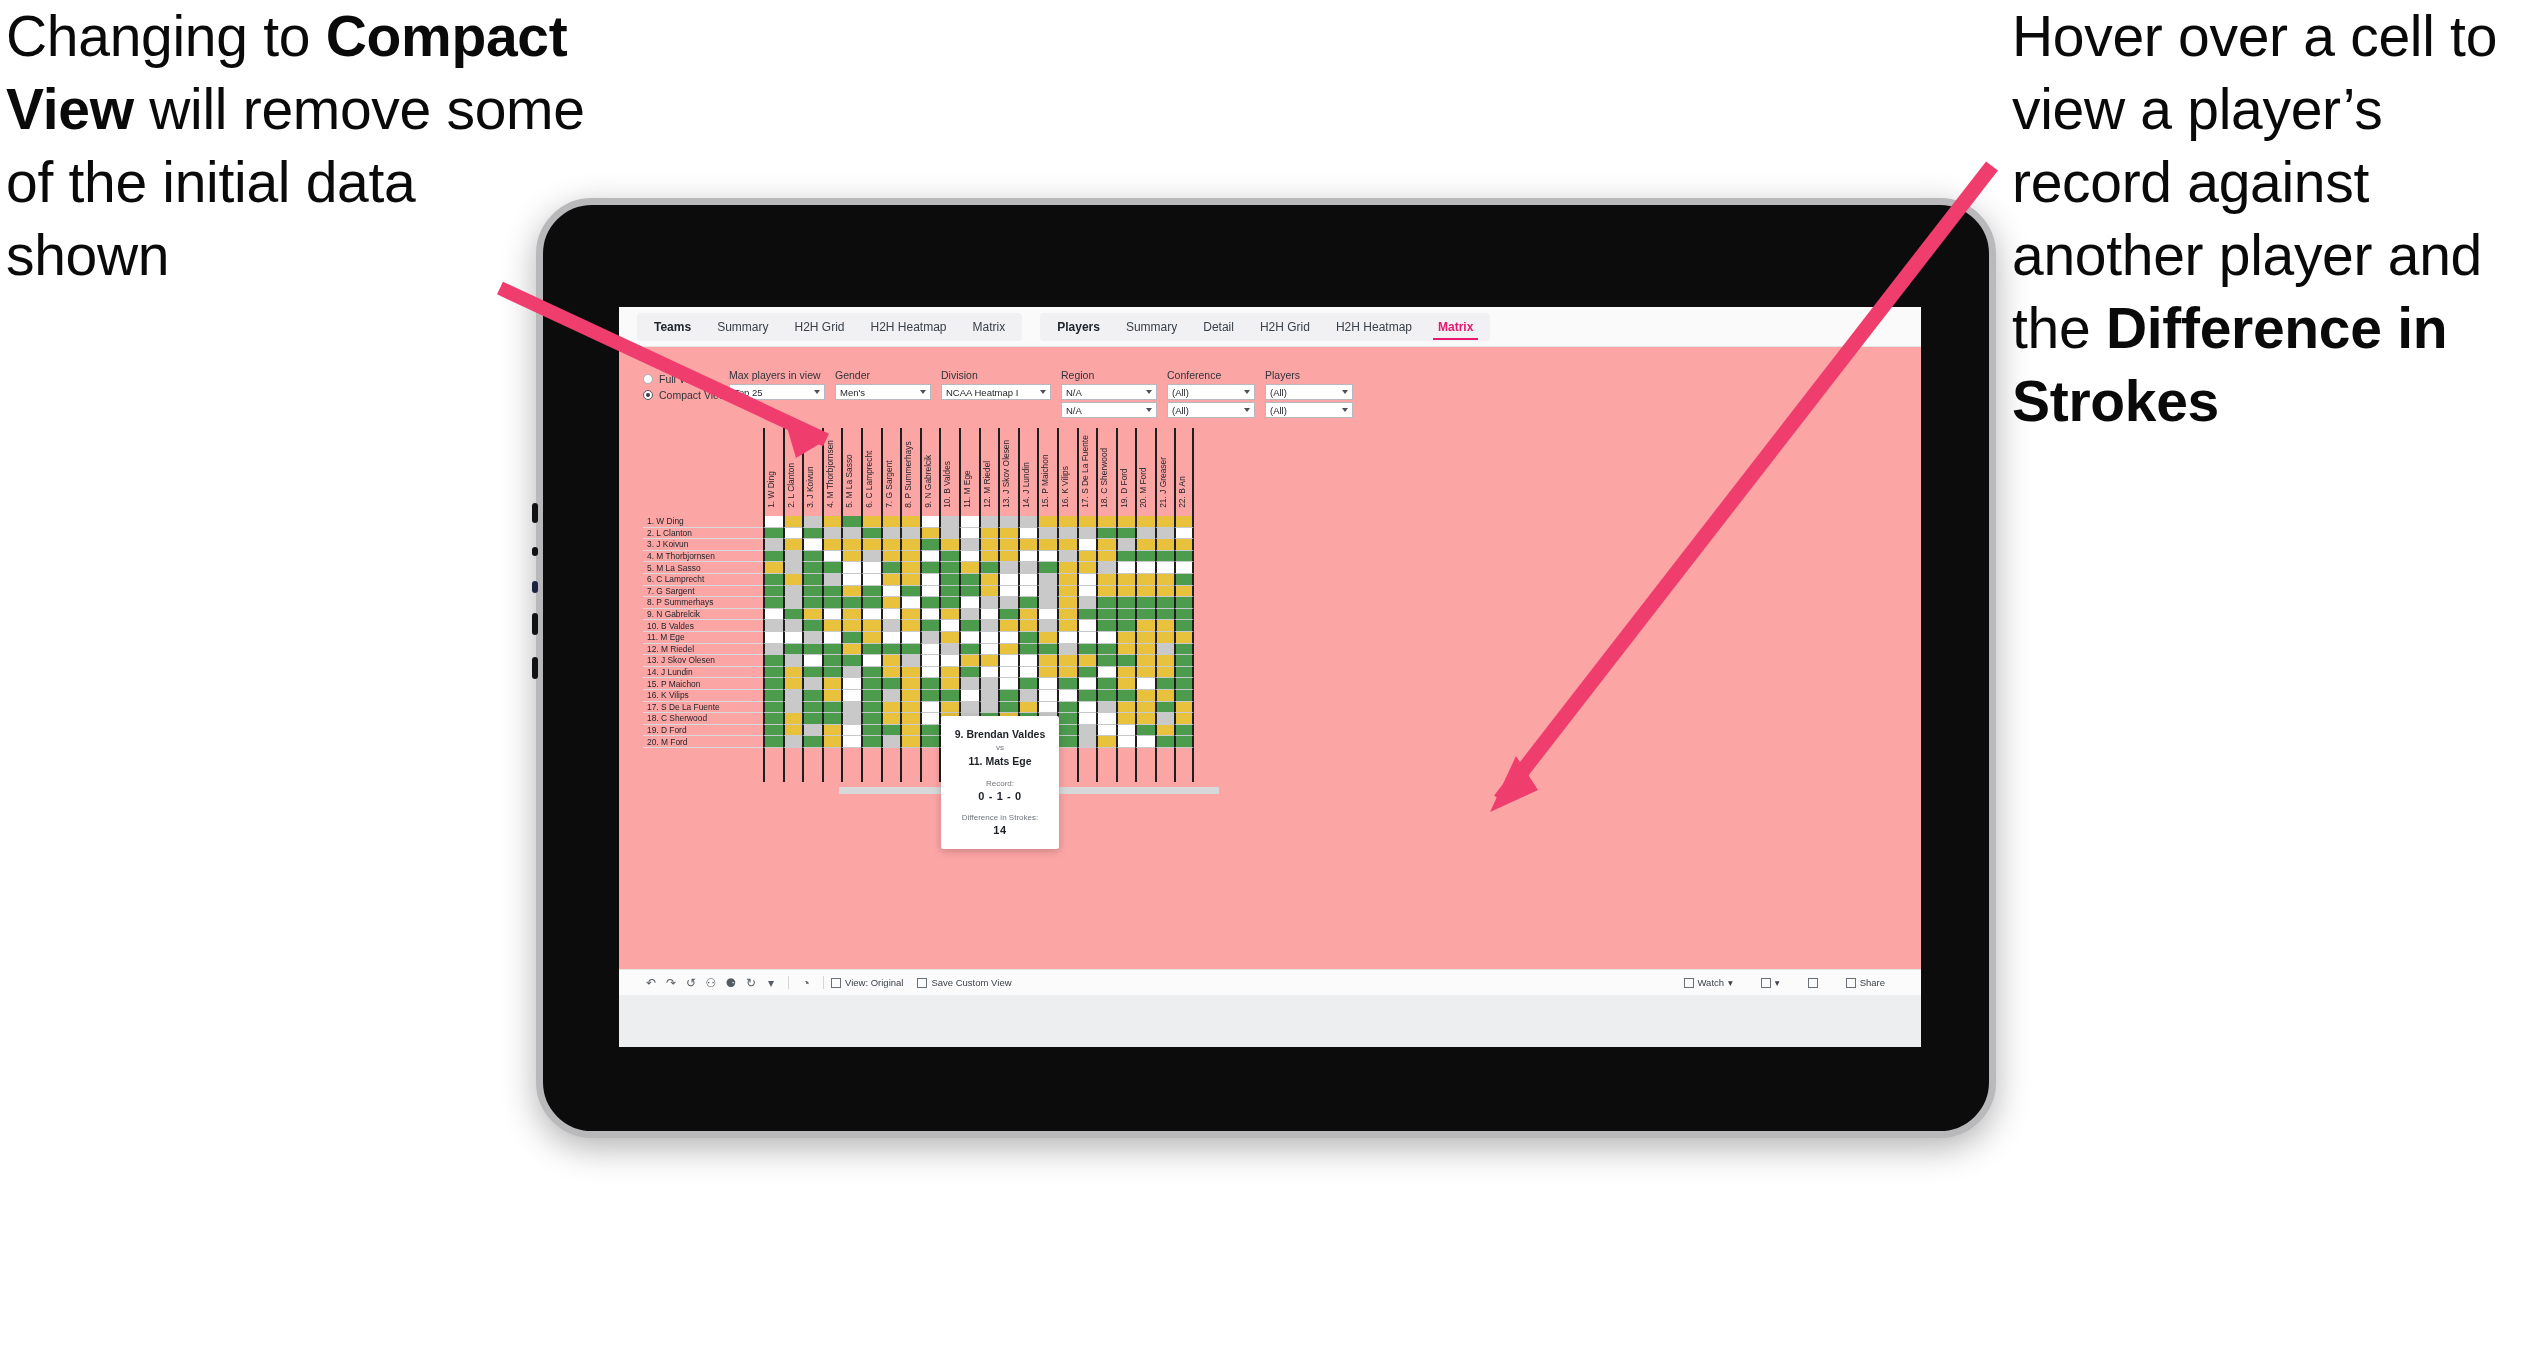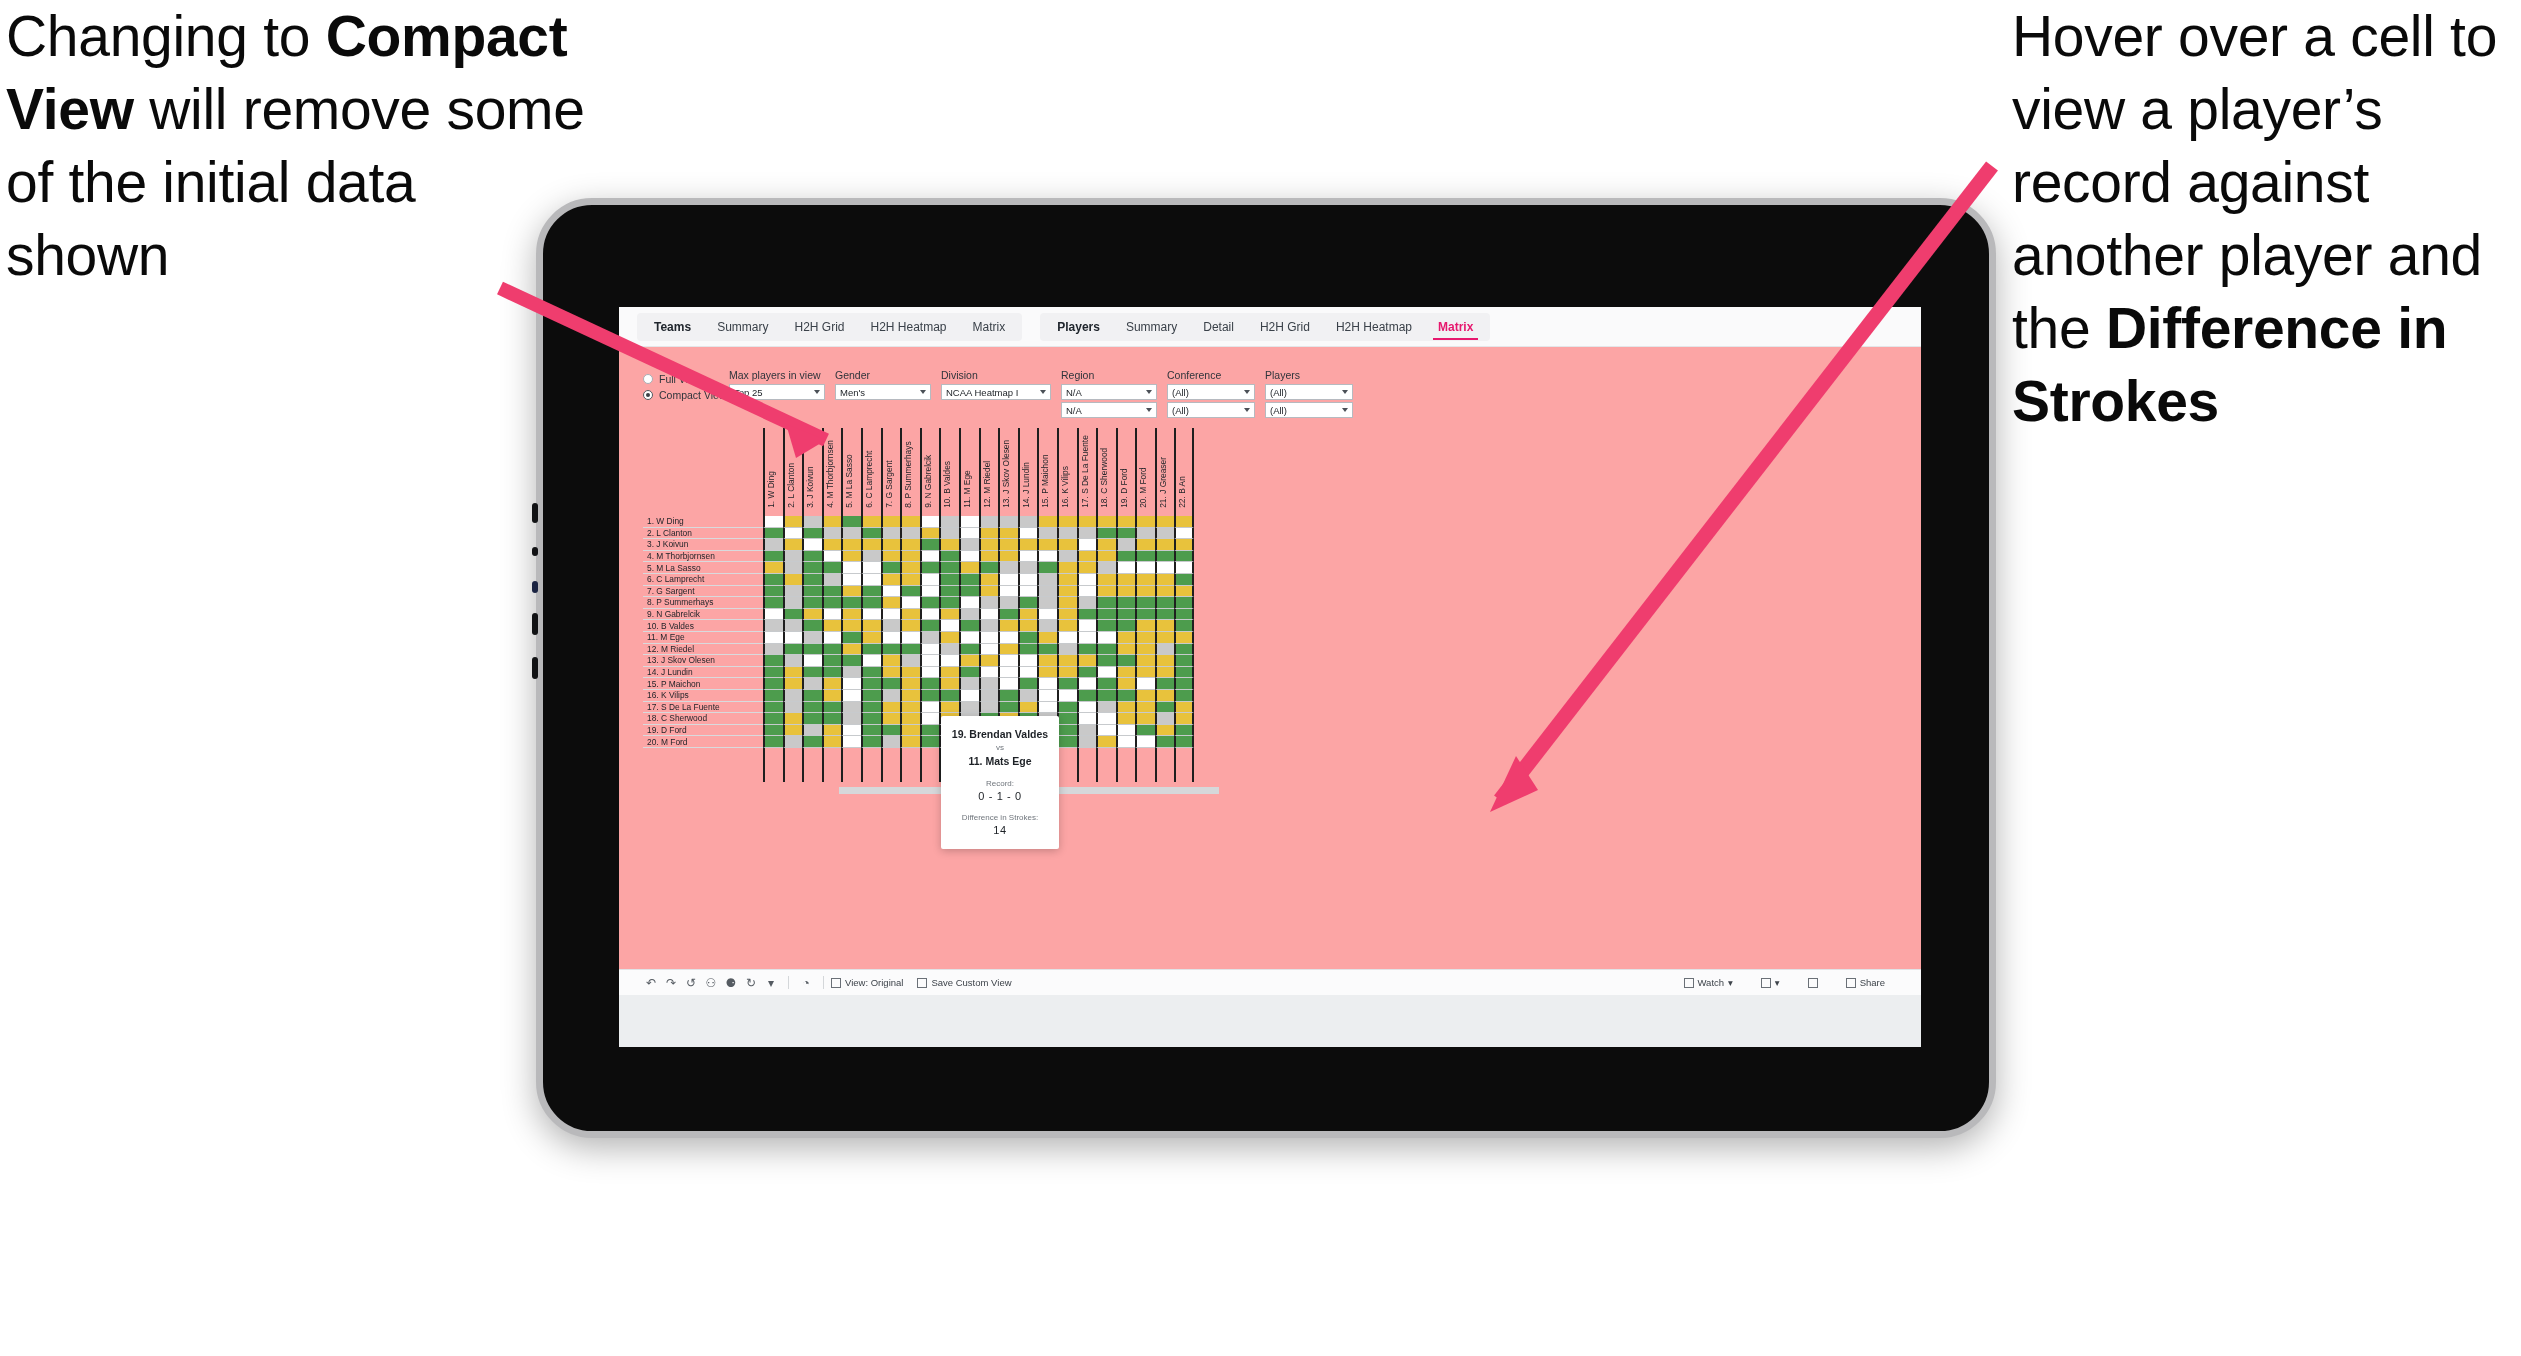--- a/index.html
+++ b/index.html
@@ -180,21 +180,21 @@
   .tooltip {
     position: absolute; left: 298px; top: 288px;
     width: 118px; background: #fff;
     box-shadow: 0 2px 9px rgba(0,0,0,0.22);
     padding: 11px 8px 13px; text-align: center; border-radius: 2px;
     z-index: 30;
   }
   .tt-name { font-size: 10.5px; font-weight: 700; color: #1d2126; line-height: 1.35; }
   .tt-vs { font-size: 8px; color: #6f757c; margin: 2px 0; }
   .tt-lbl { font-size: 8px; color: #6f757c; margin-top: 11px; }
-  .tt-val { font-size: 11px; font-weight: 400; color: #1d2126; margin-top: 2px; letter-spacing: 0.6px; }
+  .tt-val { font-size: 11px; font-weight: 700; color: #1d2126; margin-top: 2px; letter-spacing: 0.6px; }
 
   
   .toolbar {
     position: absolute; left: 0; bottom: 0; right: 0;
     height: 26px; background: #fbfbfc; border-top: 1px solid #e1e3e6;
     display: flex; align-items: center; padding: 0 22px;
     font-size: 9.5px; color: #3d434a;
   }
   .tb-ico { width: 20px; text-align: center; font-size: 12px; color: #555b62; cursor: pointer; }
   .tb-sep { width: 1px; height: 13px; background: #d4d7da; margin: 0 7px; }
@@ -909,21 +909,21 @@
               <div class="tailcell"></div>
               <div class="tailcell"></div>
               <div class="tailcell"></div>
               <div class="tailcell"></div>
               <div class="tailcell"></div>
               <div class="tailcell"></div>
             </div>
           <div class="hscroll"></div>
 
           <div class="tooltip">
-            <div class="tt-name">19. Brendan Valdes</div>
+            <div class="tt-name">9. Brendan Valdes</div>
             <div class="tt-vs">vs</div>
             <div class="tt-name">11. Mats Ege</div>
             <div class="tt-lbl">Record:</div>
             <div class="tt-val">0 - 1 - 0</div>
             <div class="tt-lbl">Difference in Strokes:</div>
             <div class="tt-val">14</div>
           </div>
         </div>
 
         <div class="toolbar">

